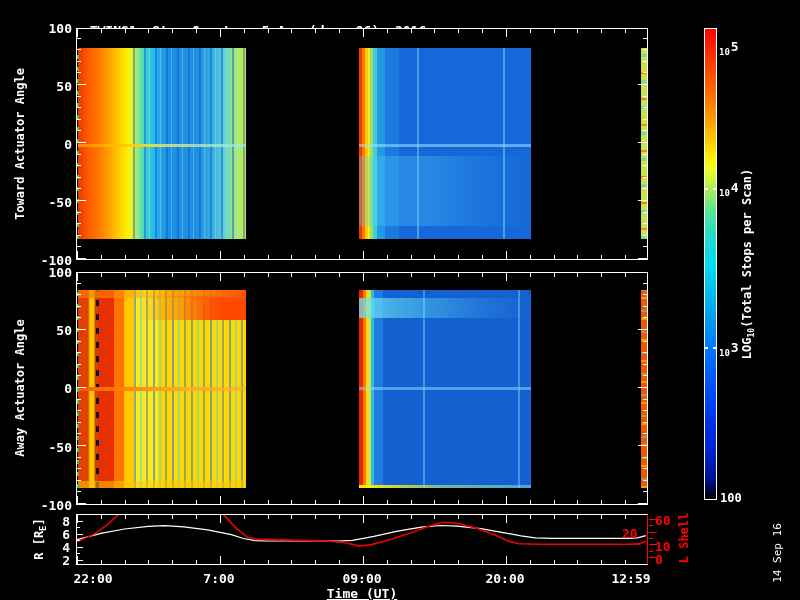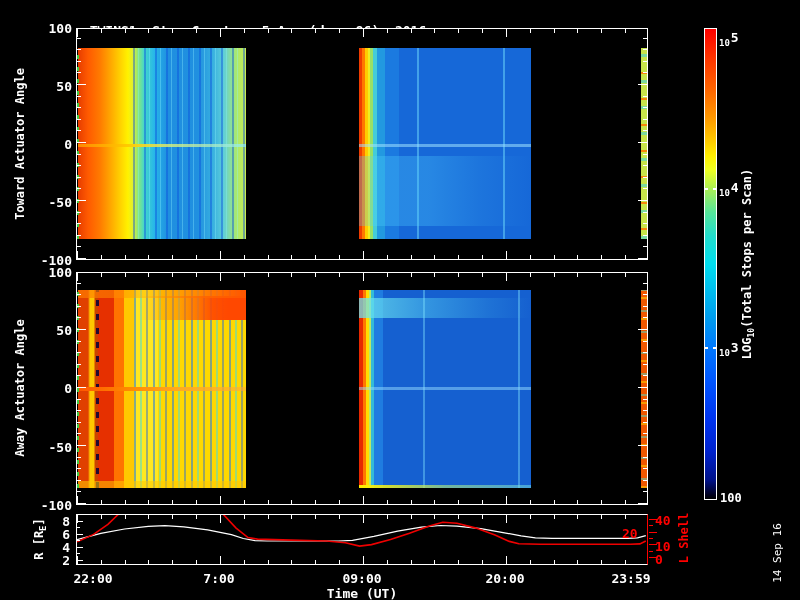--- a/index.html
+++ b/index.html
@@ -185,37 +185,37 @@
 <div class="lab ytlab" style="left:28px;top:440px;">-50</div>
 <div class="lab ytlab" style="left:28px;top:498px;">-100</div>
 <div class="vlabel" style="left:20px;top:388px;">Away Actuator Angle</div>
 
 <div class="lab ytlab" style="left:50px;width:20px;top:514px;">8</div>
 <div class="lab ytlab" style="left:50px;width:20px;top:527px;">6</div>
 <div class="lab ytlab" style="left:50px;width:20px;top:540px;">4</div>
 <div class="lab ytlab" style="left:50px;width:20px;top:553px;">2</div>
 <div class="vlabel" style="left:40px;top:539px;"><span>R [R</span><sub style="font-size:9px;">E</sub><span>]</span></div>
 
-<div class="lab red" style="left:655px;top:513px;">40</div>
+<div class="lab red" style="left:655px;top:513px;">60</div>
 <div class="lab red" style="left:622px;top:526px;">20</div>
 <div class="lab red" style="left:655px;top:539px;">10</div>
 <div class="lab red" style="left:655px;top:552px;">0</div>
 <div class="vlabel red" style="left:684px;top:538px;">L Shell</div>
 
 <div class="lab xlab" style="left:93px;top:571px;">22:00</div>
 <div class="lab xlab" style="left:219px;top:571px;">7:00</div>
 <div class="lab xlab" style="left:362px;top:571px;">09:00</div>
 <div class="lab xlab" style="left:505px;top:571px;">20:00</div>
-<div class="lab xlab" style="left:631px;top:571px;">23:59</div>
-<div class="lab xlab" style="left:362px;top:586px;">Time (UT)</div>
+<div class="lab xlab" style="left:631px;top:571px;">12:59</div>
+<div class="lab xlab" style="left:362px;top:586px;text-decoration:underline;">Time (UT)</div>
 
 <div class="abs" id="colorbar"></div>
 <div class="cb-dash" style="left:704px;top:188px;"></div>
 <div class="cb-dash" style="left:713px;top:188px;"></div>
 <div class="cb-dash" style="left:704px;top:347px;"></div>
 <div class="cb-dash" style="left:713px;top:347px;"></div>
-<div class="exp-lab" style="left:719px;top:30px;"><span class="base">10</span><sup>5</sup></div>
+<div class="exp-lab" style="left:719px;top:39px;"><span class="base">10</span><sup>5</sup></div>
 <div class="exp-lab" style="left:719px;top:180px;"><span class="base">10</span><sup>4</sup></div>
 <div class="exp-lab" style="left:719px;top:340px;"><span class="base">10</span><sup>3</sup></div>
 <div class="lab" style="left:720px;top:491px;font-size:12px;">100</div>
 <div class="vlabel" style="left:748px;top:264px;"><span>LOG</span><sub style="font-size:8px;">10</sub><span>(Total Stops per Scan)</span></div>
 
 <div class="vlabel" style="left:777px;top:553px;font-size:11px;font-weight:normal;">14 Sep 16</div>
 
 </body></html>

